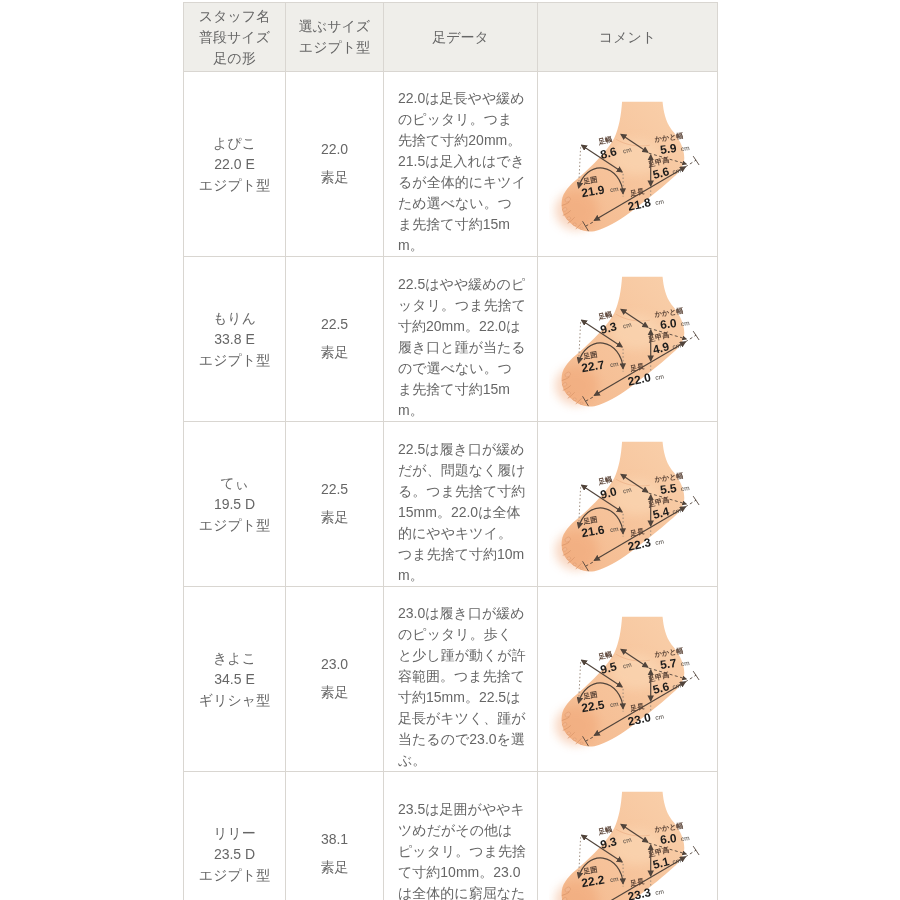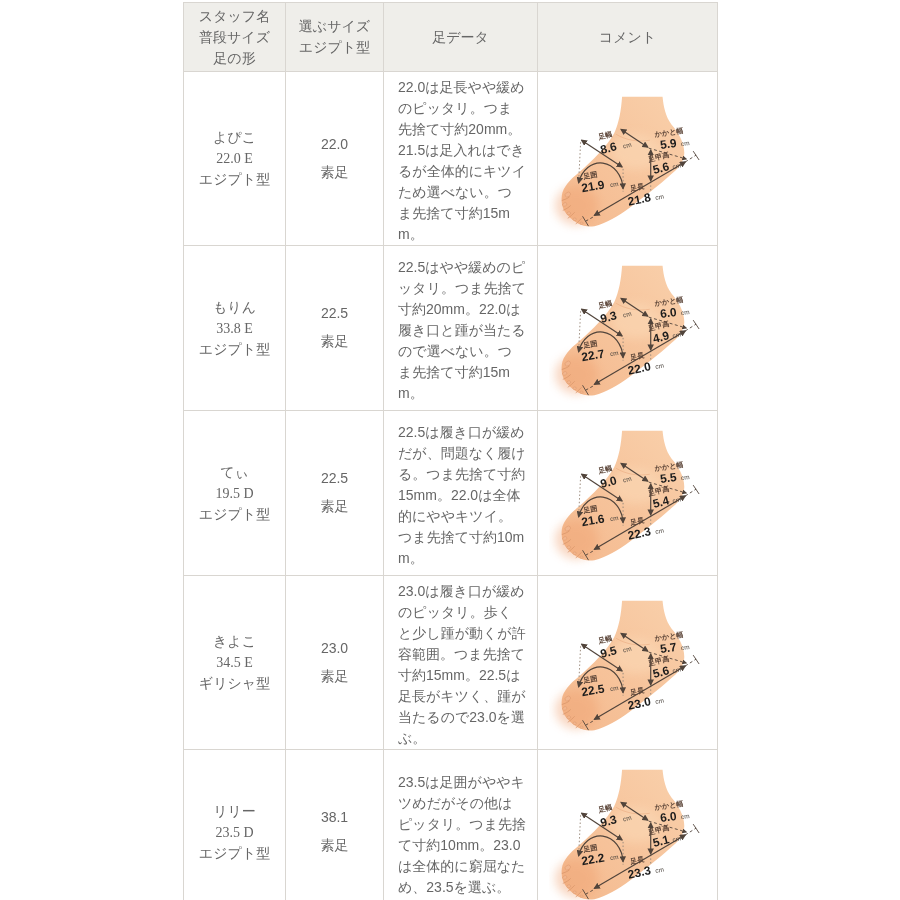--- a/index.html
+++ b/index.html
@@ -17,25 +17,25 @@
   }
   .size-table th, .size-table td { border:1px solid #d9d6d1; }
 
   .size-table thead th {
     background:#efeeea; font-weight:normal; font-size:14px;
     line-height:21px; white-space:pre-line; text-align:center;
     vertical-align:middle; height:68px; color:#666666; padding:0;
   }
   .size-table td { height:164px; vertical-align:middle; background:#ffffff; padding:0; }
 
-  td.cell-staff { text-align:center; white-space:pre-line; line-height:21px;font-family:Liberation Serif, serif; }
+  td.cell-staff { text-align:center; white-space:pre-line; line-height:21px; }
   td.cell-size  { text-align:center; }
   .size-wrap { display:flex; flex-direction:column; align-items:center; gap:12px; }
   td.cell-comment .comment-text {
-    padding:5px 11px 0 14px; line-height:21px; text-align:left;
+    padding:16px 11px 0 14px; line-height:21px; text-align:left;
     word-break:break-all; overflow-wrap:anywhere;
   }
   td.cell-foot { text-align:center; }
   svg.foot-svg { display:block; margin:2px auto 0 auto; width:158px; height:158px; }
 
   .foot-label  { font-size:7.2px; font-weight:bold; fill:#5a4336; }
   .foot-value  { font-size:12px;  font-weight:bold; fill:#1c1c1c; }
   .foot-unit   { font-size:6.5px; fill:#4a443e; }
   .mline  { stroke:#51443b; stroke-width:1.2; fill:none; }
   .mdash  { stroke:#51443b; stroke-width:0.9; fill:none; stroke-dasharray:3 2.5; }

